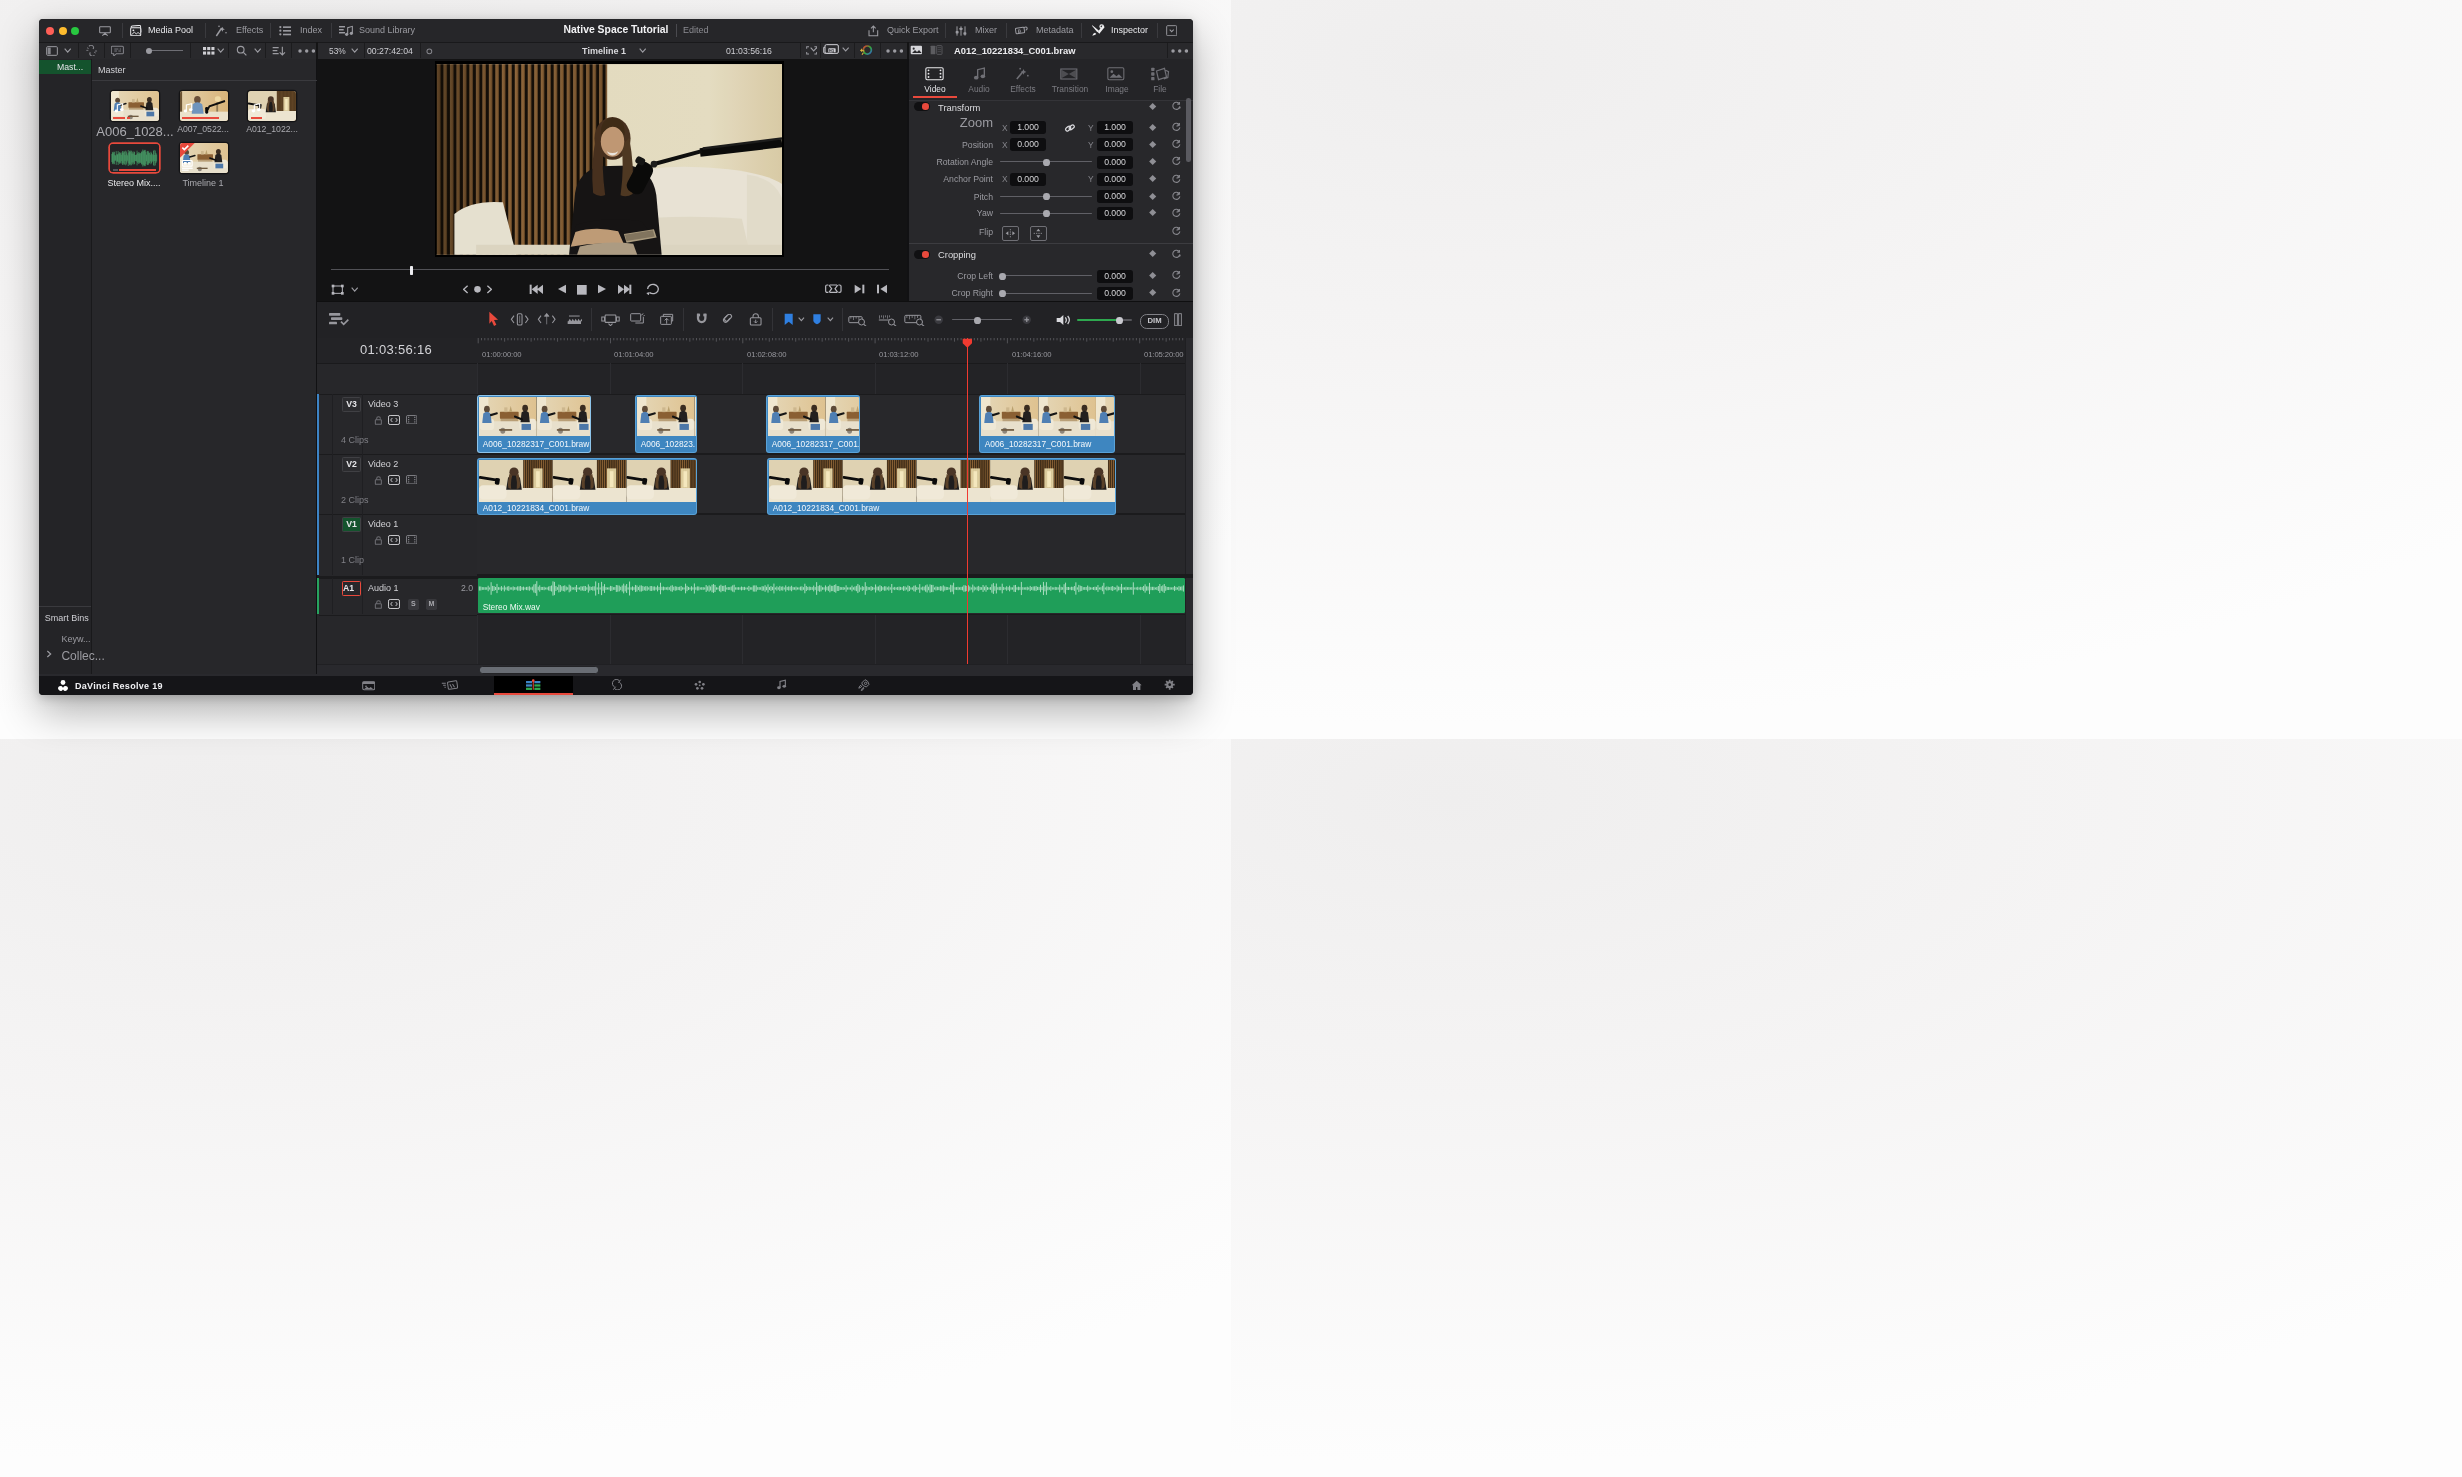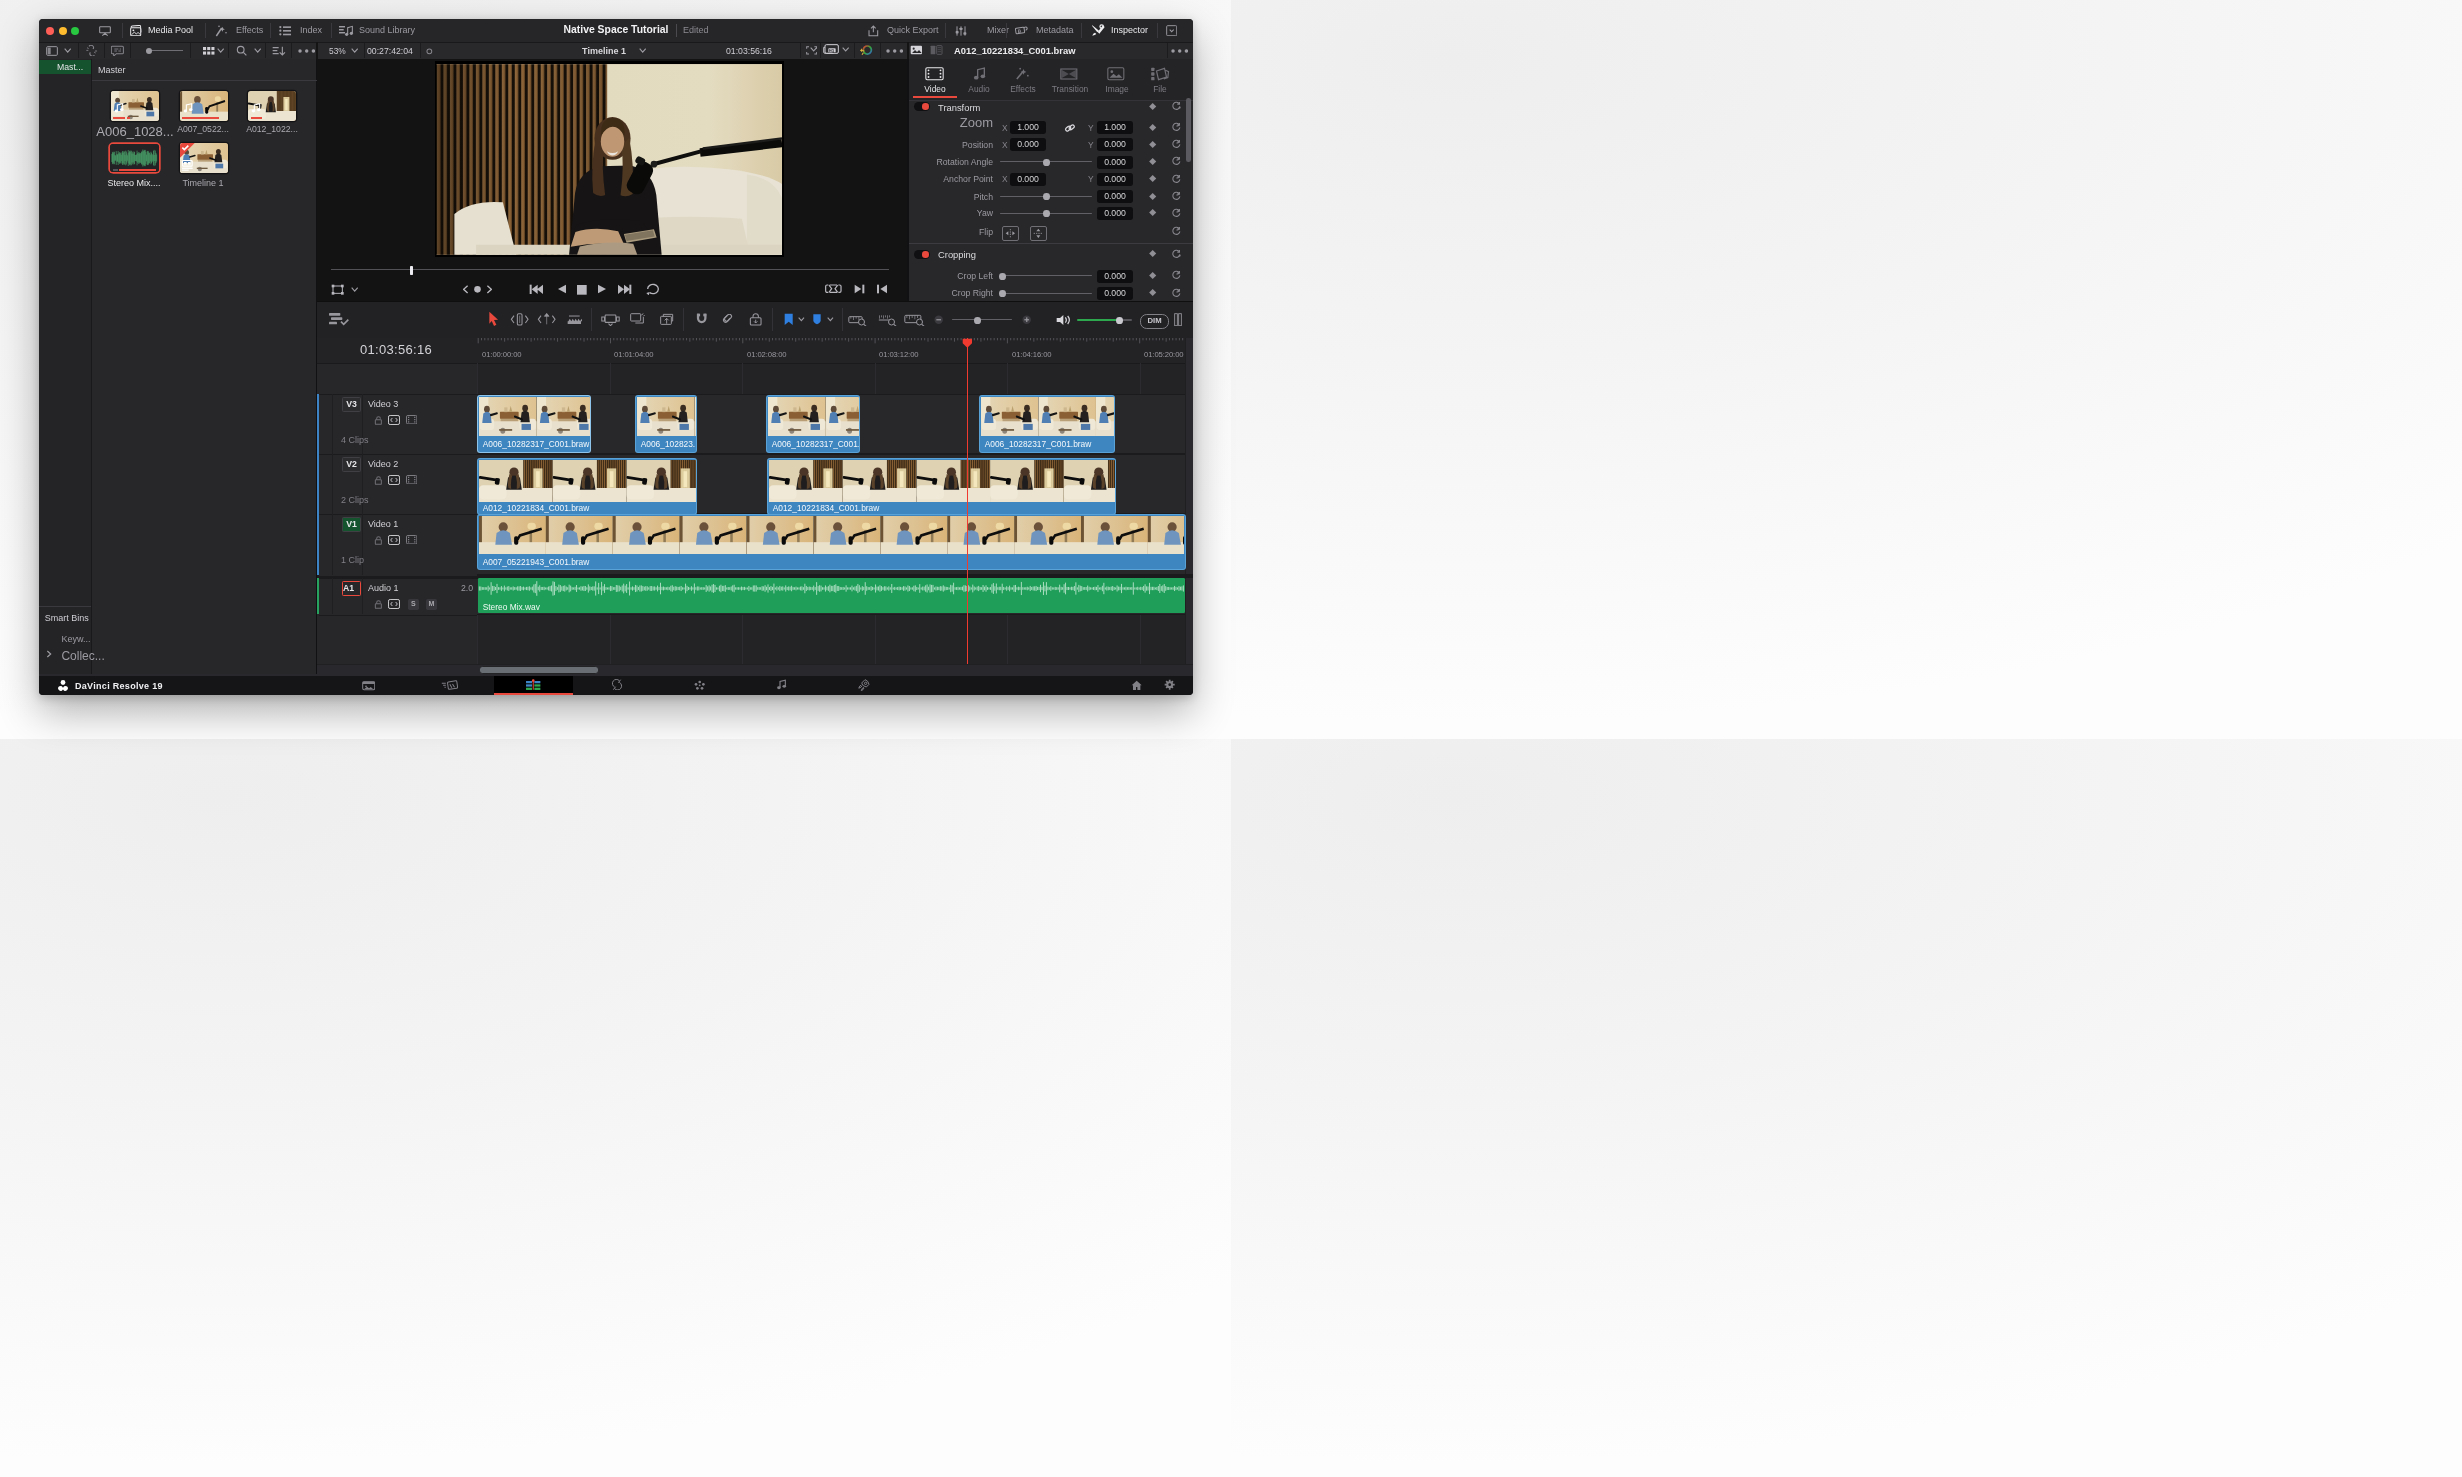--- a/index.html
+++ b/index.html
@@ -135,21 +135,21 @@
 <div class="abs" style="left:848px;top:6.4px;font-size:9px;color:#9b9ba1;font-weight:400;white-space:nowrap;">Quick Export</div>
 <div class="abs" style="left:906px;top:4px;width:0.7px;height:15.4px;background:#3a3a3e"></div>
 <svg class="abs" style="left:916px;top:5.7px;" width="12" height="12" viewBox="0 0 18 18">
       <g stroke="#9b9ba1" stroke-width="1.5">
         <path d="M3 2 v14 M9 2 v14 M15 2 v14"></path>
       </g>
       <rect x="1" y="9" width="4.4" height="3.6" rx="1" fill="#9b9ba1"></rect>
       <rect x="6.8" y="4" width="4.4" height="3.6" rx="1" fill="#9b9ba1"></rect>
       <rect x="12.6" y="11" width="4.4" height="3.6" rx="1" fill="#9b9ba1"></rect>
     </svg>
-<div class="abs" style="left:936px;top:6.4px;font-size:9px;color:#9b9ba1;font-weight:400;white-space:nowrap;margin-left:12px;">Mixer</div>
+<div class="abs" style="left:936px;top:6.4px;font-size:9px;color:#9b9ba1;font-weight:400;white-space:nowrap;">Mixer</div>
 <div class="abs" style="left:967px;top:4px;width:0.7px;height:15.4px;background:#3a3a3e"></div>
 <svg class="abs" style="left:976px;top:6px;" width="12.7" height="11.4" viewBox="0 0 19 17">
       <rect x="1" y="4" width="13" height="8.5" rx="1.5" fill="none" stroke="#9b9ba1" stroke-width="1.5" transform="rotate(-8 7 8)"></rect>
       <path d="M13 4 q4 -2 5 0 t-2 4" fill="none" stroke="#9b9ba1" stroke-width="1.5"></path>
       <text x="4" y="11.5" font-size="7" fill="#9b9ba1" font-weight="bold" transform="rotate(-8 7 8)">B</text>
     </svg>
 <div class="abs" style="left:997px;top:6.4px;font-size:9px;color:#9b9ba1;font-weight:400;white-space:nowrap;">Metadata</div>
 <div class="abs" style="left:1042px;top:4px;width:0.7px;height:15.4px;background:#3a3a3e"></div>
 <svg class="abs" style="left:1052px;top:5.4px;" width="14" height="12.7" viewBox="0 0 21 19">
       <g fill="#f0f0f2">
@@ -1095,37 +1095,20 @@
 <svg width="346" height="42" viewBox="0 0 516.5 63.5" preserveAspectRatio="none">
           <use href="#scWm" x="0.0" y="0" width="110" height="63.5"></use>
           <use href="#scWm" x="110.0" y="0" width="110" height="63.5"></use>
           <use href="#scWm" x="220.0" y="0" width="110" height="63.5"></use>
           <use href="#scWm" x="330.0" y="0" width="110" height="63.5"></use>
           <use href="#scWm" x="440.0" y="0" width="110" height="63.5"></use>
         </svg></div>
 <div class="abs" style="left:4.7px;top:43px;height:11.7px;display:flex;align-items:center;font-size:8.4px;color:#f4f8fb">A012_10221834_C001.braw</div>
     </div>
 <div class="abs" style="left:439px;top:496px;width:707px;height:54px"></div>
-<div class="clip" style="left:439px;top:496px;width:707px;height:54px;box-shadow:0 0 0 1px #59a2d8;background:#3e86c0">
-<div class="abs" style="left:0.7px;top:1px;width:705px;height:38px;overflow:hidden;background:#1a1a1c">
-<svg width="705" height="38" viewBox="0 0 1054 56.5" preserveAspectRatio="none">
-          <use href="#scM" x="0.0" y="0" width="100" height="56.5"></use>
-          <use href="#scM" x="100.0" y="0" width="100" height="56.5"></use>
-          <use href="#scM" x="200.0" y="0" width="100" height="56.5"></use>
-          <use href="#scM" x="300.0" y="0" width="100" height="56.5"></use>
-          <use href="#scM" x="400.0" y="0" width="100" height="56.5"></use>
-          <use href="#scM" x="500.0" y="0" width="100" height="56.5"></use>
-          <use href="#scM" x="600.0" y="0" width="100" height="56.5"></use>
-          <use href="#scM" x="700.0" y="0" width="100" height="56.5"></use>
-          <use href="#scM" x="800.0" y="0" width="100" height="56.5"></use>
-          <use href="#scM" x="900.0" y="0" width="100" height="56.5"></use>
-          <use href="#scM" x="1000.0" y="0" width="100" height="56.5"></use>
-        </svg></div>
-<div class="abs" style="left:4.7px;top:39px;height:15.4px;display:flex;align-items:center;font-size:8.4px;color:#f4f8fb">A007_05221943_C001.braw</div>
-    </div>
 <div class="abs" style="left:439px;top:559px;width:707px;height:35px;background:#1f9e59;border-radius:1.3px">
 <svg width="707" height="23" viewBox="0 0 1056 34">
         <g stroke="#eafaf0" stroke-width="1.1" opacity=".92">
           <line x1="2.0" y1="12.4" x2="2.0" y2="18.6"></line>
           <line x1="4.2" y1="12.5" x2="4.2" y2="18.5"></line>
           <line x1="6.4" y1="13.4" x2="6.4" y2="17.6"></line>
           <line x1="8.6" y1="13.5" x2="8.6" y2="17.5"></line>
           <line x1="10.8" y1="13.5" x2="10.8" y2="17.5"></line>
           <line x1="13.0" y1="13.7" x2="13.0" y2="17.3"></line>
           <line x1="15.2" y1="11.4" x2="15.2" y2="19.6"></line>

